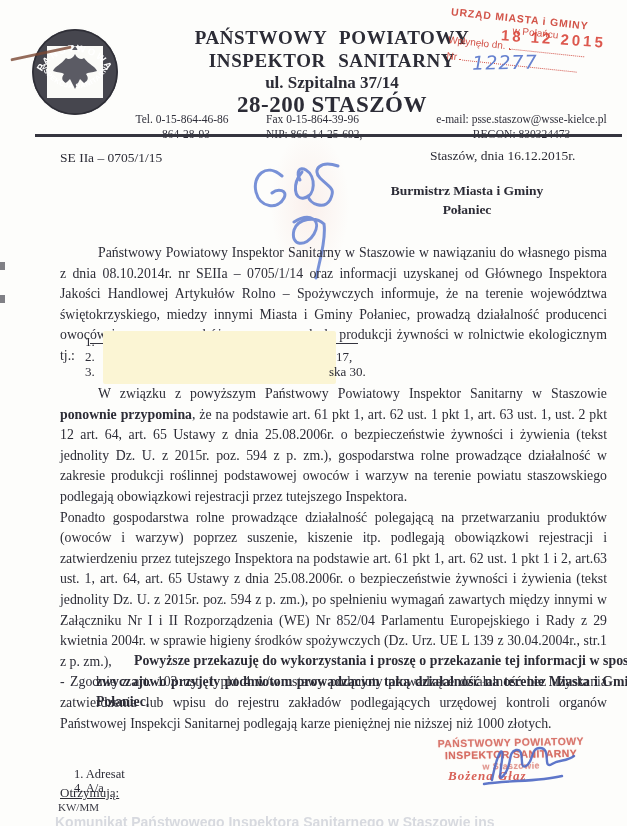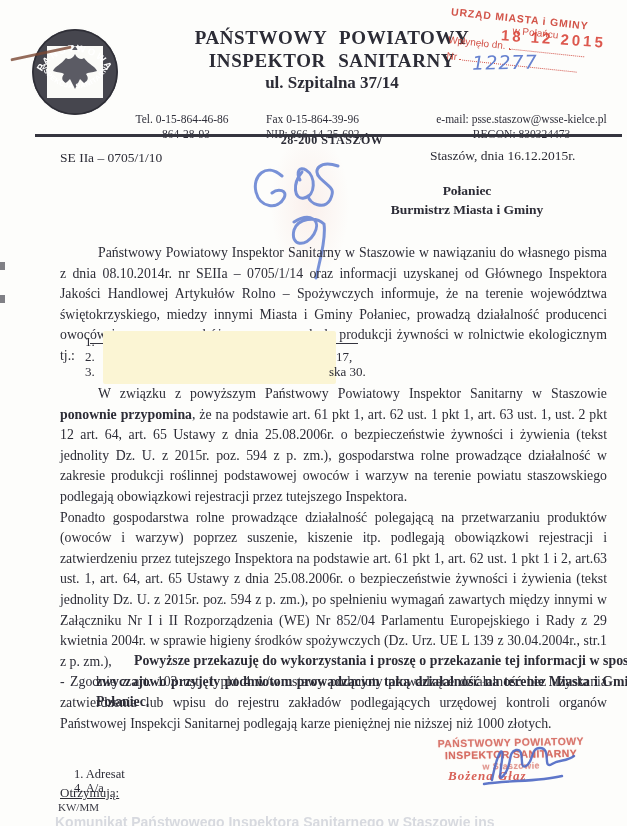--- a/index.html
+++ b/index.html
@@ -9,21 +9,21 @@
     font-family:"Liberation Serif", serif;color:#2c2c36;
   }
   
   .emblem{position:absolute;left:27px;top:24px;width:96px;height:96px;}
   .emblem svg{filter:blur(.25px);}
   .brown-mark{position:absolute;left:10px;top:52px;width:62px;height:3px;
     background:#7b4733;transform:rotate(-12deg);opacity:.8;border-radius:2px;}
   .title-block{position:absolute;left:143px;top:26px;width:378px;text-align:center;font-weight:bold;}
   .title-l1,.title-l2{font-size:19px;letter-spacing:.6px;word-spacing:7px;line-height:23px;}
   .title-l3{font-size:17px;line-height:21px;margin-top:0;}
-  .title-l4{font-size:12px;letter-spacing:.5px;line-height:23px;margin-top:36px;}
+  .title-l4{font-size:23px;letter-spacing:.5px;line-height:23px;}
   .contact{position:absolute;left:98px;top:112px;width:527px;display:flex;font-size:11.5px;line-height:15px;color:#2f2f3a;}
   .contact .c1{width:168px;text-align:center;}
   .contact .c1 .sub{padding-left:8px;}
   .contact .c2{width:152px;text-align:left;}
   .contact .c3{width:207px;text-align:center;}
   .header-rule{position:absolute;left:35px;top:134px;width:587px;height:3px;background:#35353f;}
   
   .rcv-stamp{position:absolute;left:447px;top:14px;width:172px;height:84px;
     transform:rotate(6deg);color:#cf463a;font-family:"Liberation Sans",sans-serif;opacity:.92;}
   .rcv-l1{font-size:10.5px;font-weight:bold;letter-spacing:.8px;white-space:nowrap;}
@@ -126,26 +126,26 @@
 
   <div class="rcv-stamp">
     <div class="rcv-l1">URZĄD MIASTA i GMINY</div>
     <div class="rcv-l2">w Połańcu</div>
     <div class="rcv-row"><span>Wpłynęło dn.</span> <span class="dots" style="width:76px"></span></div>
     <div class="rcv-row"><span>Nr</span> <span class="dots" style="width:118px"></span></div>
     <div class="rcv-date">18 12 2015</div>
     <div class="rcv-nr">12277</div>
   </div>
 
-  <div class="refnum">SE IIa – 0705/1/10</div>
+  <div class="refnum">SE IIa – 0705/1/15</div>
   <div class="dateline">Staszów, dnia 16.12.2015r.</div>
 
   <div class="addressee">
+    <div>Burmistrz Miasta i Gminy</div>
     <div>Połaniec</div>
-    <div>Burmistrz Miasta i Gminy</div>
   </div>
 
   <div class="gos">
     <svg width="120" height="125" viewBox="0 0 120 125">
       <g fill="none" stroke="#6a86d4" stroke-width="3" stroke-linecap="round" opacity="0.9">
         <path d="M36,16 C20,2 6,16 10,32 C14,48 32,50 38,38 C42,30 32,28 26,33"></path>
         <path d="M56,12 C46,24 48,40 58,38 C70,36 70,16 60,10 C53,6 50,12 54,20"></path>
         <path d="M92,6 C74,0 66,10 74,18 C84,28 90,28 84,40 C78,50 64,44 62,36"></path>
         <path d="M48,62 C64,52 76,60 68,74 C60,88 44,86 48,70 C52,58 70,56 78,64 C80,78 74,100 70,118"></path>
       </g>

